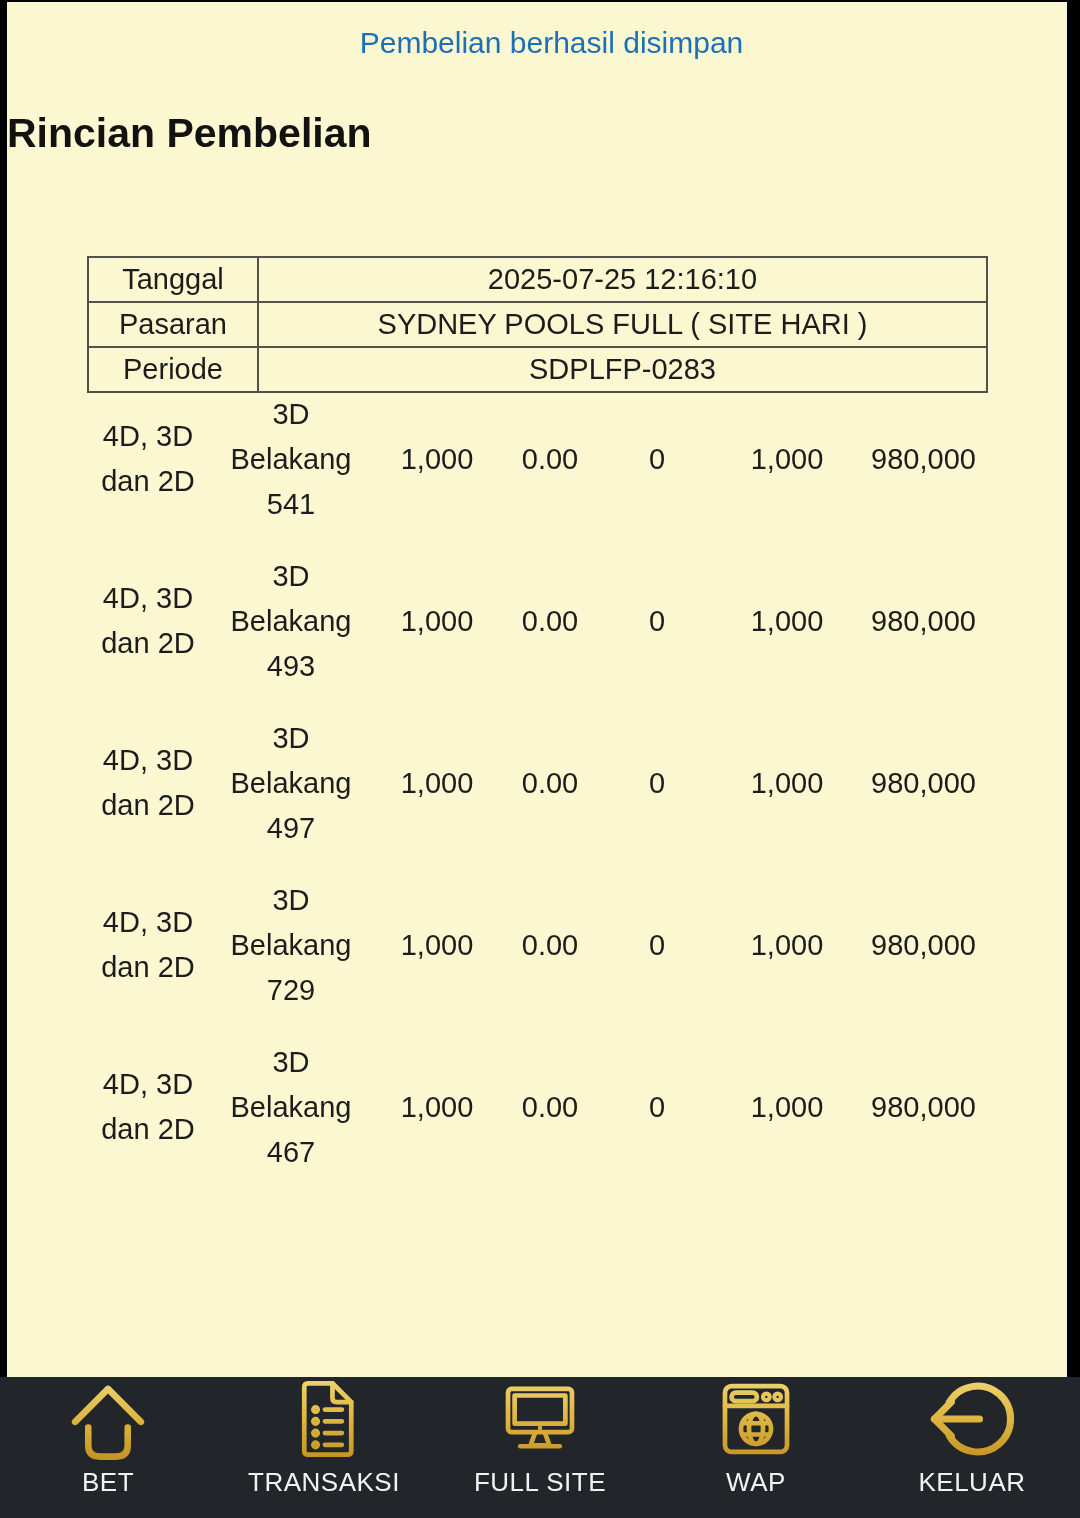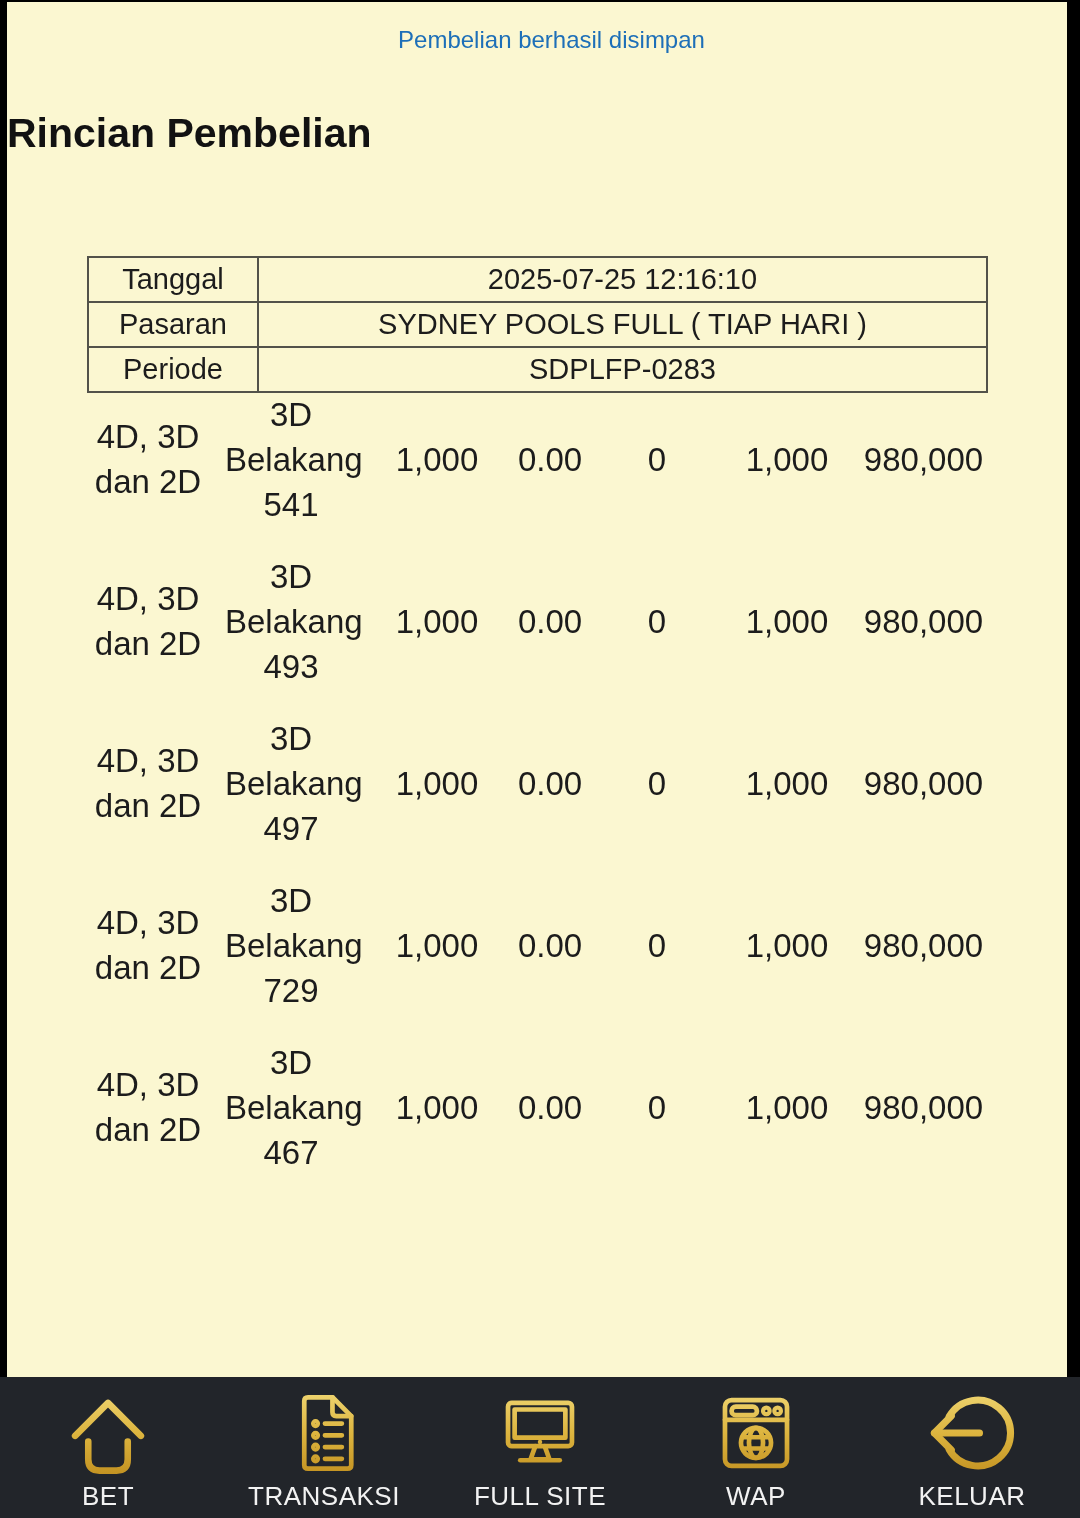--- a/index.html
+++ b/index.html
@@ -8,52 +8,52 @@
     position:relative; width:1080px; height:1518px;
     background:#000; overflow:hidden;
     font-family:"Liberation Sans", sans-serif;
   }
   .content {
     position:absolute; left:7px; top:2px; width:1060px; height:1375px;
     background:#FBF7D1;
   }
   .status {
     position:absolute; top:24px; left:0; width:100%;
-    text-align:center; font-size:24px; color:#1D6FB8;padding-left:29px;
+    text-align:center; font-size:30px; color:#1D6FB8;padding-left:29px;
   }
   .title {
     position:absolute; top:108px; left:0; width:100%;
     text-align:left; font-size:41px; font-weight:bold; color:#121212; margin:0;
   }
   table.info-table {
     position:absolute; left:80px; top:254px; width:901px;
     border-collapse:collapse; font-size:29px; color:#1C1C1C;
   }
   table.info-table td {
     border:2px solid #52524A; text-align:center; height:45px; padding:0 14px;
   }
   table.info-table td.lbl { width:170px; }
   .bets { position:absolute; left:80px; top:388px; width:901px; }
   .bet-row {
     display:grid;
     grid-template-columns:122px 164px 128px 98px 116px 144px 129px;
     align-items:center; height:138px; margin-bottom:24px;
-    font-size:33px; color:#1C1C1C;
+    font-size:29px; color:#1C1C1C;
   }
   .bet-cell { text-align:center; line-height:45px; }
   .bet-type-wrap { display:block; }
   .bet-type-text { display:block; max-width:132px; margin:0 auto; }
   .bet-number { display:block; }
   .navbar {
     position:absolute; left:0; top:1377px; width:1080px; height:141px;
     background:#22252A; display:flex; align-items:stretch;
   }
   .nav-item {
     flex:1; display:flex; flex-direction:column; align-items:center;
-    justify-content:flex-end; padding-bottom:6px; cursor:pointer;
+    justify-content:flex-end; padding-bottom:20px; cursor:pointer;
   }
   .nav-item svg { width:94px; height:94px; display:block; }
   .nav-label {
     font-size:26px; color:#F2F2F2; letter-spacing:0.5px; margin-top:1px;
     white-space:nowrap;
   }
   .gold-stroke { fill:none; stroke:url(#goldGrad); stroke-linecap:round; stroke-linejoin:round; }
   .defs-holder { position:absolute; width:0; height:0; }
 </style>
 </head>
@@ -78,21 +78,21 @@
     <h1 class="title">Rincian Pembelian</h1>
 
     <table class="info-table">
       <tbody>
           <tr>
         <td class="lbl">Tanggal</td>
         <td>2025-07-25 12:16:10</td>
       </tr>
       <tr>
         <td class="lbl">Pasaran</td>
-        <td>SYDNEY POOLS FULL ( TIAP HARI )</td>
+        <td>SYDNEY POOLS FULL ( SITE HARI )</td>
       </tr>
       <tr>
         <td class="lbl">Periode</td>
         <td>SDPLFP-0283</td>
       </tr>
     </tbody>
       </table>
 
     <div class="bets">
 

